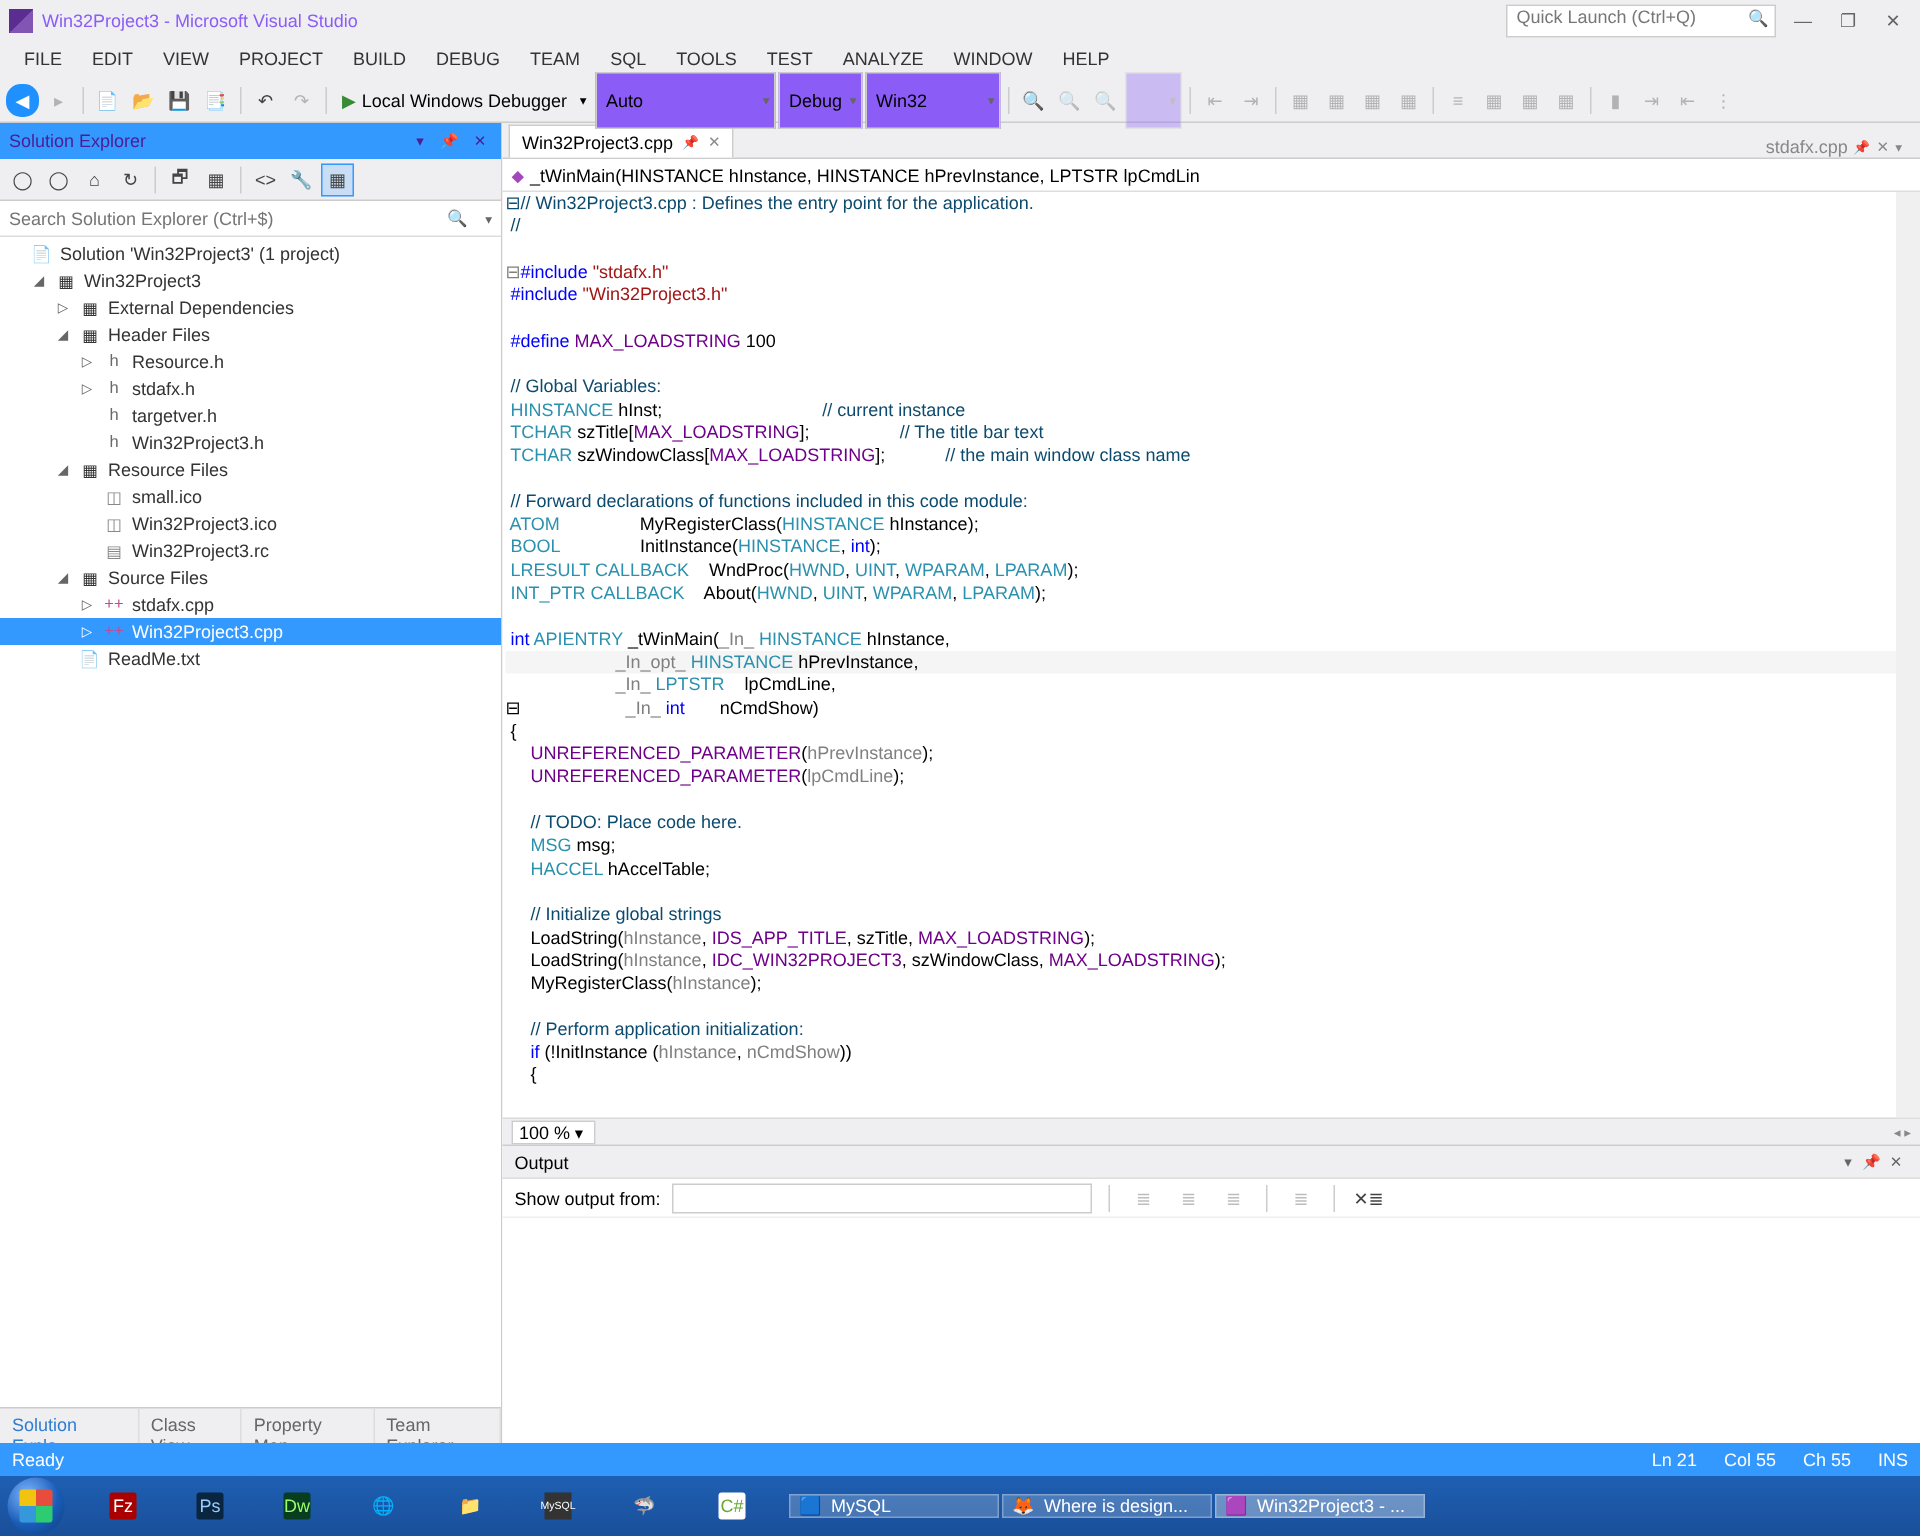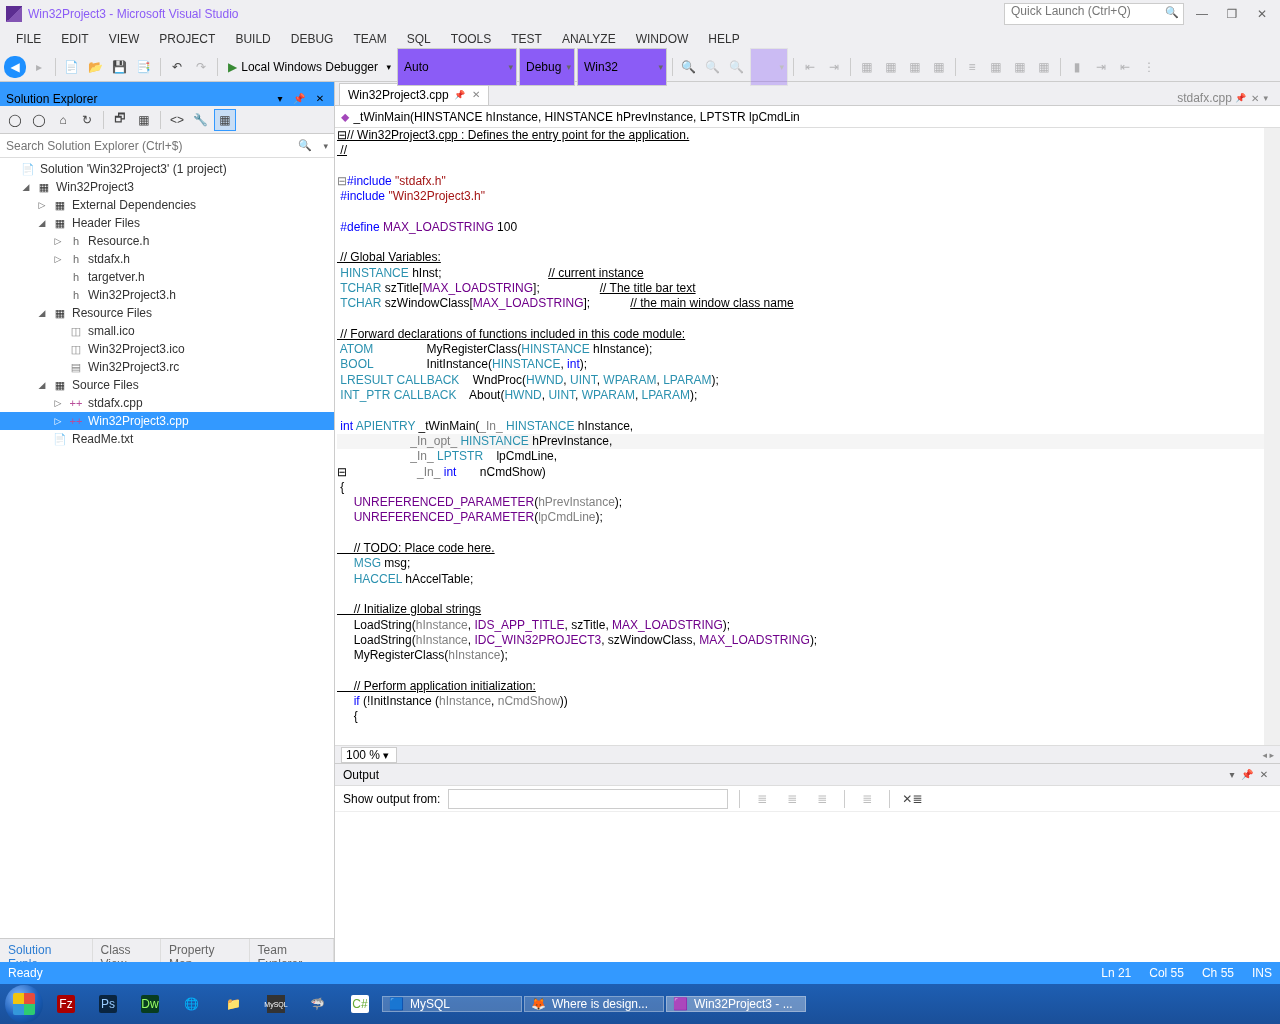--- a/index.html
+++ b/index.html
@@ -15,21 +15,21 @@
 .toolbar { height:30px; background:#efeff2; display:flex; align-items:center; padding:0 4px; gap:2px; border-bottom:1px solid #ccc; }
 .tb-btn { width:22px; height:22px; display:flex; align-items:center; justify-content:center; color:#444; cursor:pointer; border:1px solid transparent; }
 .tb-sep { width:1px; height:18px; background:#ccc; margin:0 3px; }
 .tb-combo { height:38px; border:1px solid #ccc; background:#8b5cf6; padding:0 4px 0 6px; position:relative; display:flex; align-items:center; cursor:pointer; }
 .tb-combo::after { content:"▾"; position:absolute; right:3px; font-size:9px; color:#666; }
 .debugger-btn { display:flex; align-items:center; gap:4px; padding:0 16px 0 4px; height:22px; border:1px solid transparent; position:relative; cursor:pointer; }
 .debugger-btn::after { content:"▾"; position:absolute; right:3px; font-size:9px; }
 .tb-disabled { opacity:0.35; }
 .main { flex:1; display:flex; overflow:hidden; }
 .sidebar { width:335px; display:flex; flex-direction:column; border-right:1px solid #ccc; }
-.panel-header { height:24px; background:#3399ff; color:#000000; display:flex; align-items:flex-end; padding:0 6px; gap:4px; }
+.panel-header { height:24px; background:#3399ff; color:#4c1d95; display:flex; align-items:center; padding:0 6px; gap:4px; }
 .panel-header-title { flex:1; }
 .panel-btn { width:16px; height:16px; display:flex; align-items:center; justify-content:center; cursor:pointer; font-size:10px; }
 .panel-toolbar { height:28px; background:#efeff2; display:flex; align-items:center; padding:0 4px; gap:2px; border-bottom:1px solid #ccc; }
 .search-box { height:24px; border-bottom:1px solid #ddd; display:flex; align-items:center; padding:0 6px; position:relative; }
 .search-box input { border:none; outline:none; flex:1; color:#777; }
 .search-box::after { content:"🔍"; position:absolute; right:22px; color:#888; font-size:11px; }
 .search-box .dd { position:absolute; right:6px; font-size:9px; color:#666; }
 .tree { flex:1; overflow:auto; background:#fff; padding-top:2px; }
 .tree-row { height:18px; display:flex; align-items:center; gap:4px; padding-left:4px; cursor:pointer; white-space:nowrap; color:#333; }
 .tree-row.selected { background:#3399ff; color:#fff; }
@@ -50,39 +50,39 @@
 .doc-tab .pin { font-size:9px; color:#888; }
 .doc-tabs .spacer { flex:1; }
 .preview-tab { color:#888; padding:0 8px; display:flex; align-items:center; gap:4px; }
 .scope-bar { height:22px; border-bottom:1px solid #ddd; display:flex; }
 .scope-left { width:440px; border-right:1px solid #ddd; padding:0 6px; display:flex; align-items:center; position:relative; }
 .scope-right { flex:1; padding:0 6px; display:flex; align-items:center; gap:4px; overflow:hidden; }
 .scope-left::after { content:"▾"; position:absolute; right:6px; font-size:9px; color:#666; }
 .code-wrap { flex:1; display:flex; overflow:hidden; position:relative; }
 .code { flex:1; font-family:Consolas,monospace; font-size:12.5px; line-height:15.3px; padding:0 0 0 2px; white-space:pre; color:#000; overflow:hidden; }
 .scroll-v { width:16px; background:#f0f0f0; }
-.c-cm { color:#000000;text-decoration:underline; }
+.c-cm { color:#0c4a6e; }
 .c-kw { color:#0000ff; }
 .c-ty { color:#2b91af; }
 .c-st { color:#a31515; }
 .c-pp { color:#808080; }
 .c-mc { color:#6f008a; }
 .c-pm { color:#808080; }
 .hl-line { background:#f5f5f5; display:inline-block; width:100%; }
 .zoom-bar { height:18px; border-top:1px solid #ddd; display:flex; align-items:center; padding:0 6px; gap:4px; background:#efeff2; }
 .zoom-combo { width:56px; border:1px solid #ccc; background:#fff; padding:0 4px; height:16px; font-size:11px; }
 .output-panel { border-top:1px solid #ccc; background:#efeff2; }
 .output-header { height:22px; display:flex; align-items:center; padding:0 8px; border-bottom:1px solid #ddd; }
 .output-header .spacer { flex:1; }
 .output-bar { height:26px; display:flex; align-items:center; padding:0 8px; gap:8px; background:#fff; border-bottom:1px solid #eee; }
 .output-combo { width:280px; height:20px; border:1px solid #ccc; }
 .output-body { height:150px; background:#fff; }
 .statusbar { height:22px; background:#3399ff; color:#fff; display:flex; align-items:center; padding:0 8px; gap:18px; }
 .statusbar .spacer { flex:1; }
-.taskbar { height:40px; background:linear-gradient(#1e5fb3,#1a4f99); display:flex; align-items:center; padding:0 4px; gap:2px; }
+.taskbar { height:40px; background:linear-gradient(#1e5fb3,#1a4f99); display:flex; align-items:center; padding:0 4px; gap:18px; }
 .task-btn { height:36px; min-width:40px; display:flex; align-items:center; justify-content:center; border-radius:2px; cursor:pointer; }
 .start-orb { width:38px; height:38px; border-radius:50%; background:radial-gradient(circle at 35% 30%,#7eb6ff,#1a5db8 55%,#0a3c7a); display:flex; align-items:center; justify-content:center; position:relative; }
 .start-orb::before { content:""; width:22px; height:22px; background:conic-gradient(#e74c3c 0 25%,#2ecc71 0 50%,#3498db 0 75%,#f1c40f 0); border-radius:2px; }
 .task-wide { min-width:140px; background:rgba(255,255,255,0.2); display:flex; align-items:center; padding:0 6px; gap:6px; color:#fff; border:1px solid rgba(255,255,255,0.3); font-size:11px; }
 .task-wide.active { background:rgba(255,255,255,0.35); }
 .tray { margin-left:auto; display:flex; align-items:center; gap:8px; color:#fff; font-size:11px; padding:0 6px; }
 .tray-time { text-align:right; line-height:1.1; }
 .ic { width:18px; height:18px; display:inline-flex; align-items:center; justify-content:center; }
 </style>
 </head>

